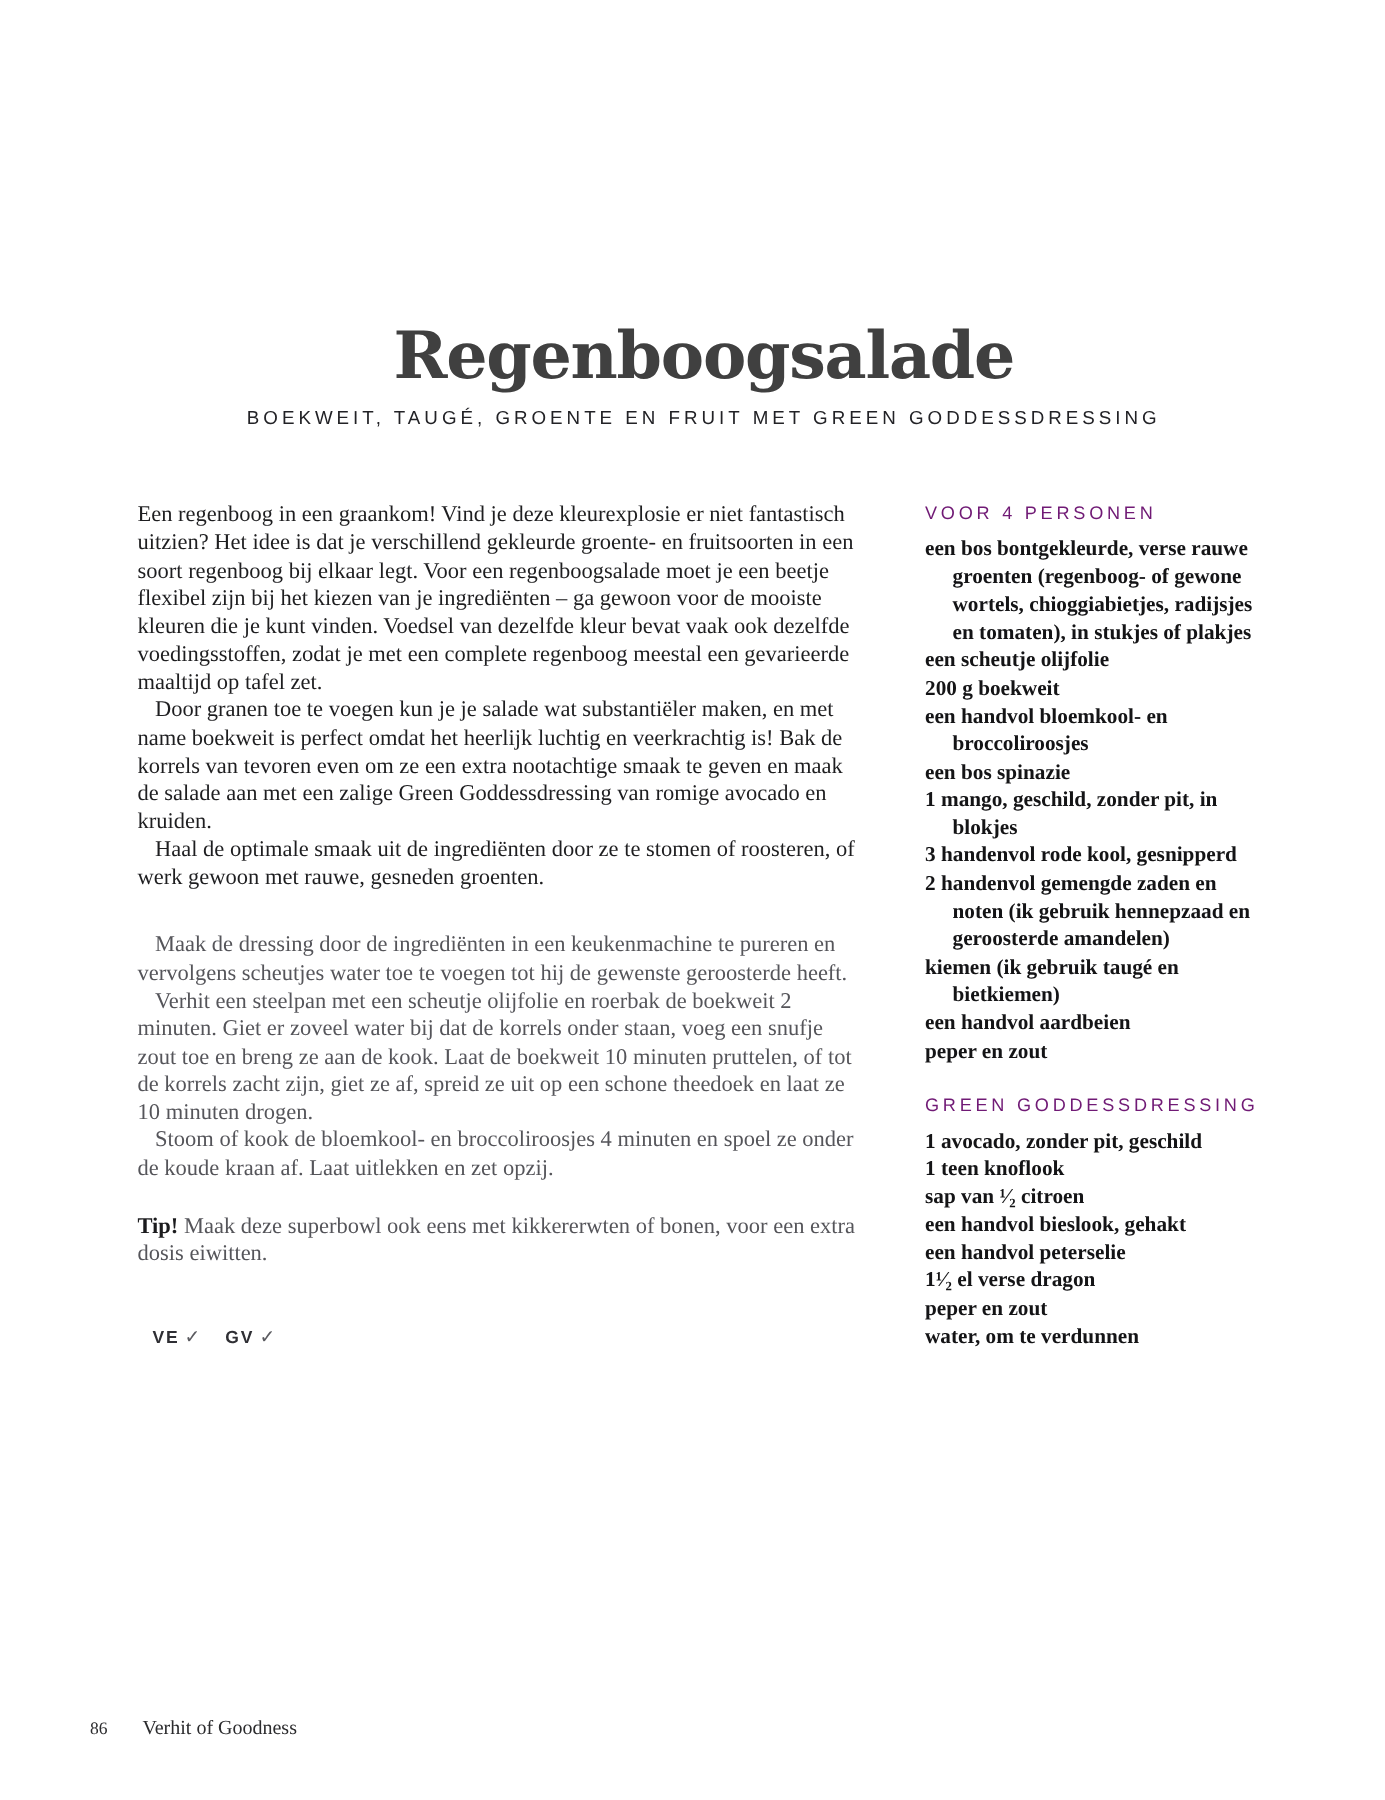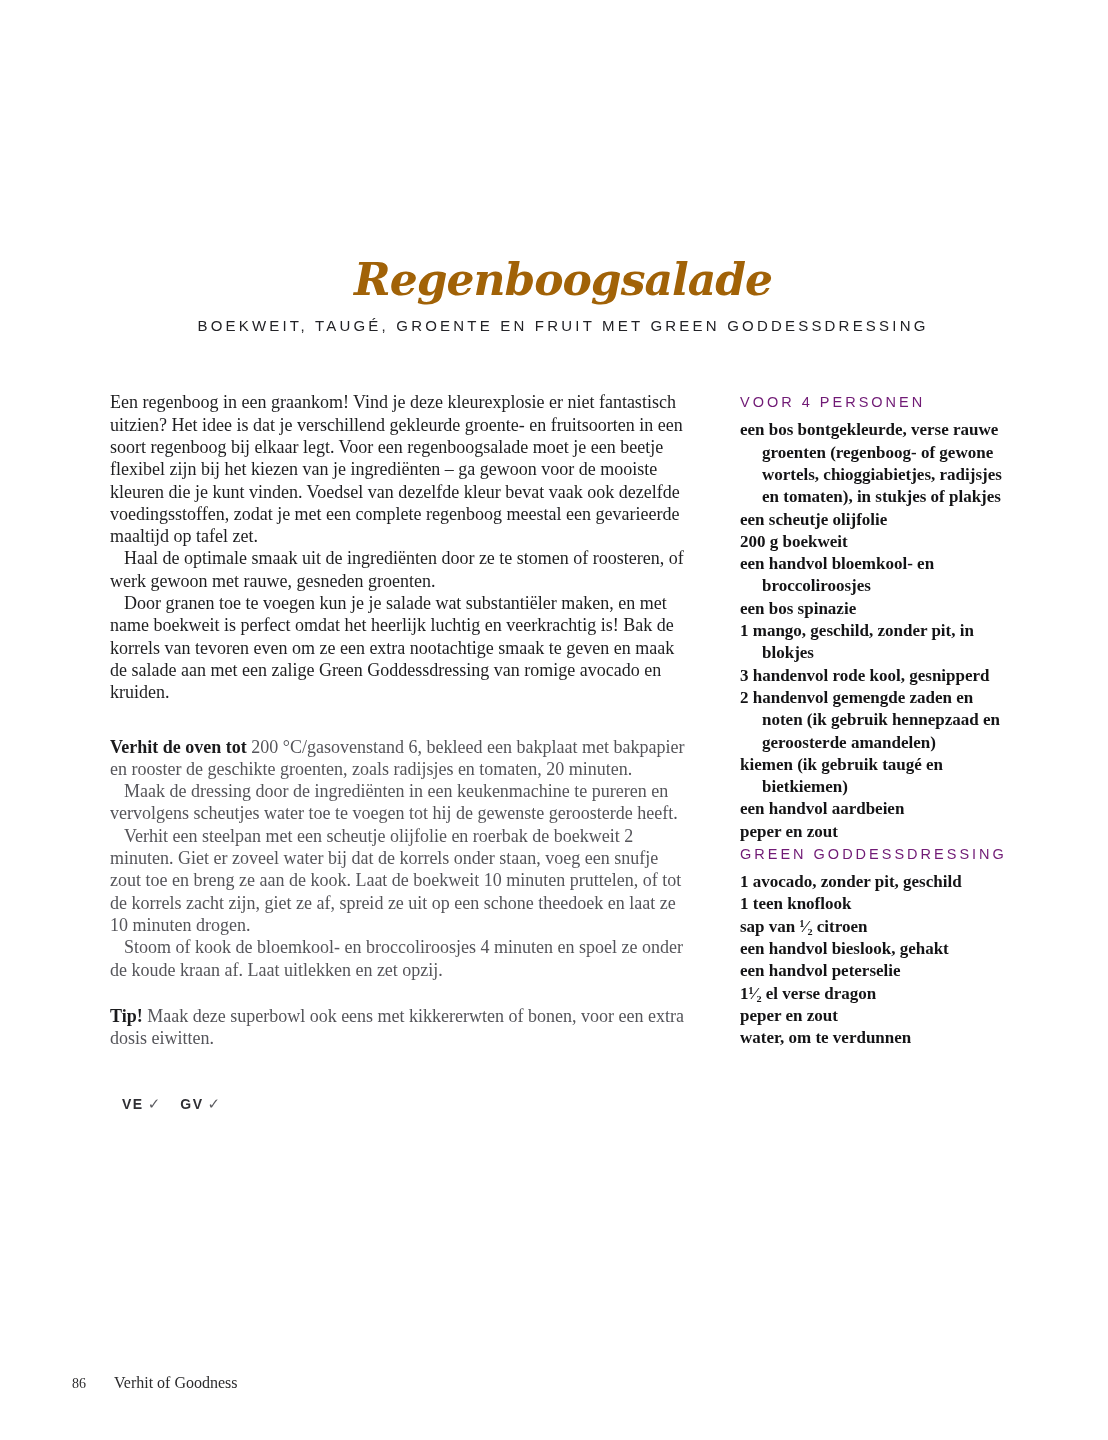--- a/index.html
+++ b/index.html
@@ -20,25 +20,24 @@
     width: 1108px;
     height: 1440px;
     padding: 256px 92px 0 110px;
   }
   
   .recipe-header { text-align: center; }
   .recipe-title {
     margin: 0;
     font-family: "DejaVu Serif", serif;
     font-weight: 700;
-    font-size: 44px;
+    font-size: 52px;
     line-height: 1.1;
     letter-spacing: -1px;
-    color: #a16207;
-    font-style: italic;
+    color: #404040;
   }
   .recipe-subtitle {
     margin-top: 13px;
     font-family: "Liberation Sans", sans-serif;
     font-size: 15px;
     letter-spacing: 3.2px;
     color: #222226;
   }
   
   .columns {
@@ -97,21 +96,21 @@
     padding: 0;
   }
   .ing-list li {
     font-size: 17px;
     font-weight: 700;
     line-height: 22.3px;
     color: #141416;
     padding-left: 22px;
     text-indent: -22px;
   }
-  .dressing-header { }
+  .dressing-header { margin-top: 22px; }
 
   
   .footer {
     position: absolute;
     left: 72px;
     bottom: 48px;
     display: flex;
     align-items: baseline;
   }
   .footer .page-number {
@@ -133,26 +132,25 @@
     <h1 class="recipe-title">Regenboogsalade</h1>
     <div class="recipe-subtitle">BOEKWEIT, TAUGÉ, GROENTE EN FRUIT MET GREEN GODDESSDRESSING</div>
   </div>
 
   <div class="columns">
 
     <div class="col-left">
 
       <div class="intro">
         <p>Een regenboog in een graankom! Vind je deze kleurexplosie er niet fantastisch uitzien? Het idee is dat je verschillend gekleurde groente- en fruitsoorten in een soort regenboog bij elkaar legt. Voor een regenboogsalade moet je een beetje flexibel zijn bij het kiezen van je ingrediënten – ga gewoon voor de mooiste kleuren die je kunt vinden. Voedsel van dezelfde kleur bevat vaak ook dezelfde voedingsstoffen, zodat je met een complete regenboog meestal een gevarieerde maaltijd op tafel zet.</p>
+        <p class="indent">Door granen toe te voegen kun je je salade wat substantiëler maken, en met name boekweit is perfect omdat het heerlijk luchtig en veerkrachtig is! Bak de korrels van tevoren even om ze een extra nootachtige smaak te geven en maak de salade aan met een zalige Green Goddessdressing van romige avocado en kruiden.</p>
         <p class="indent">Haal de optimale smaak uit de ingrediënten door ze te stomen of roosteren, of werk gewoon met rauwe, gesneden groenten.</p>
-        <p class="indent">Door granen toe te voegen kun je je salade wat substantiëler maken, en met name boekweit is perfect omdat het heerlijk luchtig en veerkrachtig is! Bak de korrels van tevoren even om ze een extra nootachtige smaak te geven en maak de salade aan met een zalige Green Goddessdressing van romige avocado en kruiden.</p>
       </div>
 
       <div class="method">
-        <p><span class="lead-bold">Verhit de oven tot</span><span> 200 °C/gasovenstand 6, bekleed een bakplaat met bakpapier en rooster de geschikte groenten, zoals radijsjes en tomaten, 20 minuten.</span></p>
         <p class="indent">Maak de dressing door de ingrediënten in een keukenmachine te pureren en vervolgens scheutjes water toe te voegen tot hij de gewenste geroosterde heeft.</p>
         <p class="indent">Verhit een steelpan met een scheutje olijfolie en roerbak de boekweit 2 minuten. Giet er zoveel water bij dat de korrels onder staan, voeg een snufje zout toe en breng ze aan de kook. Laat de boekweit 10 minuten pruttelen, of tot de korrels zacht zijn, giet ze af, spreid ze uit op een schone theedoek en laat ze 10 minuten drogen.</p>
         <p class="indent">Stoom of kook de bloemkool- en broccoliroosjes 4 minuten en spoel ze onder de koude kraan af. Laat uitlekken en zet opzij.</p>
       </div>
 
       <p class="tip"><span class="tip-label">Tip!</span><span> Maak deze superbowl ook eens met kikkererwten of bonen, voor een extra dosis eiwitten.</span></p>
 
       <div class="badges">
         <span class="badge-label">VE</span><span class="check">✓</span><span class="badge-label">GV</span><span class="check">✓</span>
       </div>

